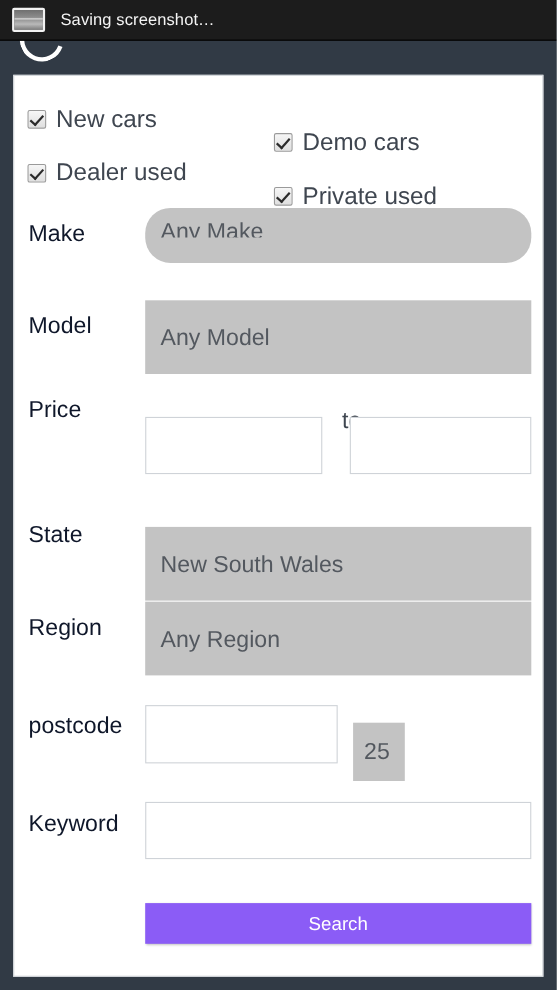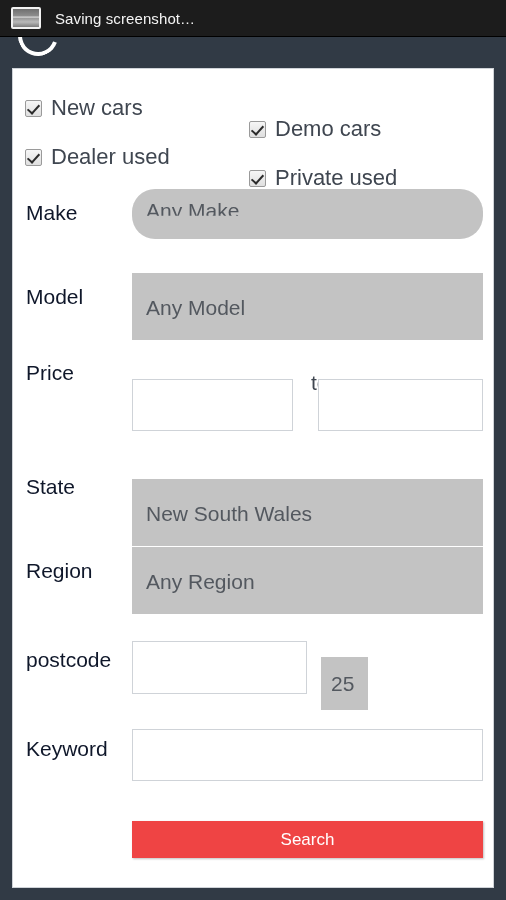--- a/index.html
+++ b/index.html
@@ -211,21 +211,21 @@
     top: 0;
   }
 
   
   #search-button {
     position: absolute;
     left: 119px;
     top: 752px;
     width: 351px;
     height: 37px;
-    background: #ef4444;
+    background: #8b5cf6;
     border: none;
     color: #ffffff;
     font-size: 17px;
     font-family: "Liberation Sans", sans-serif;
     cursor: pointer;
     box-shadow: 1px 1px 2px rgba(0,0,0,0.25);
     display: flex;
     align-items: center;
     justify-content: center;
   }

